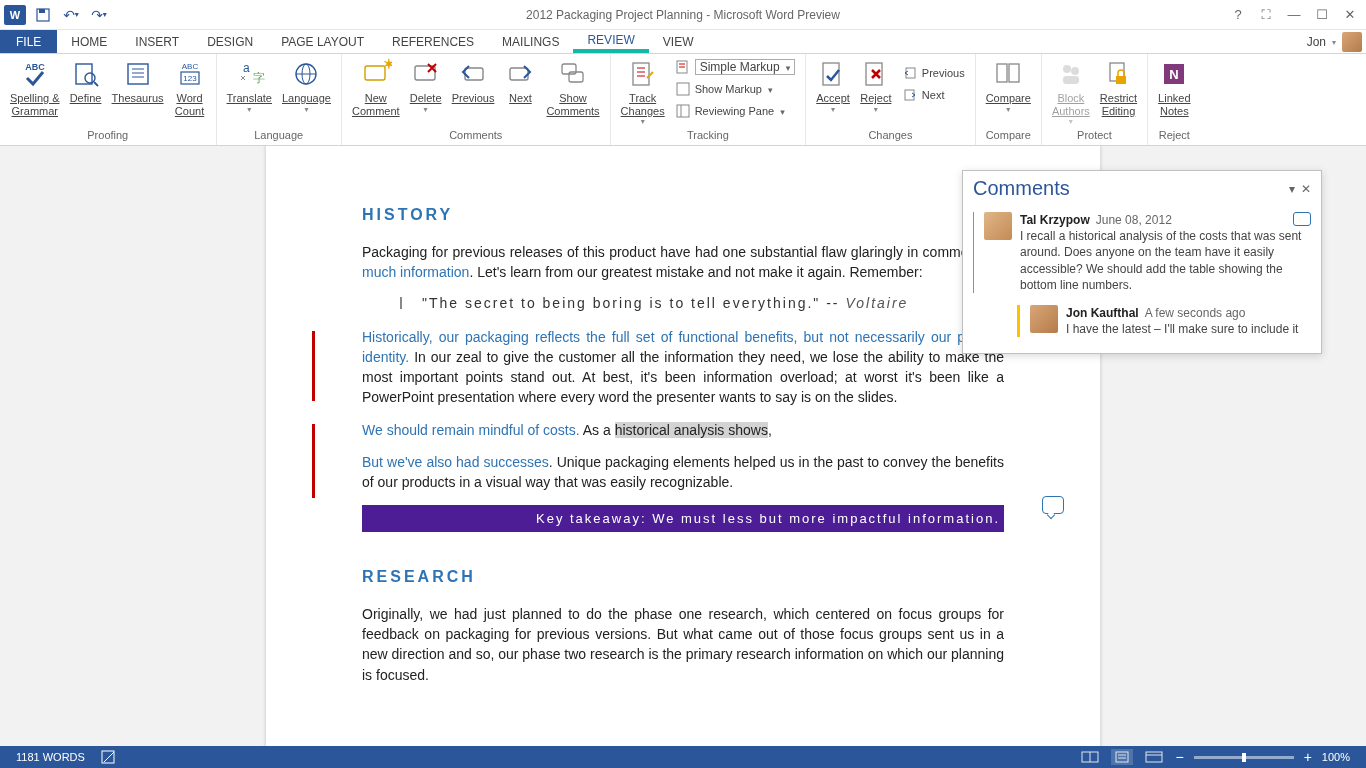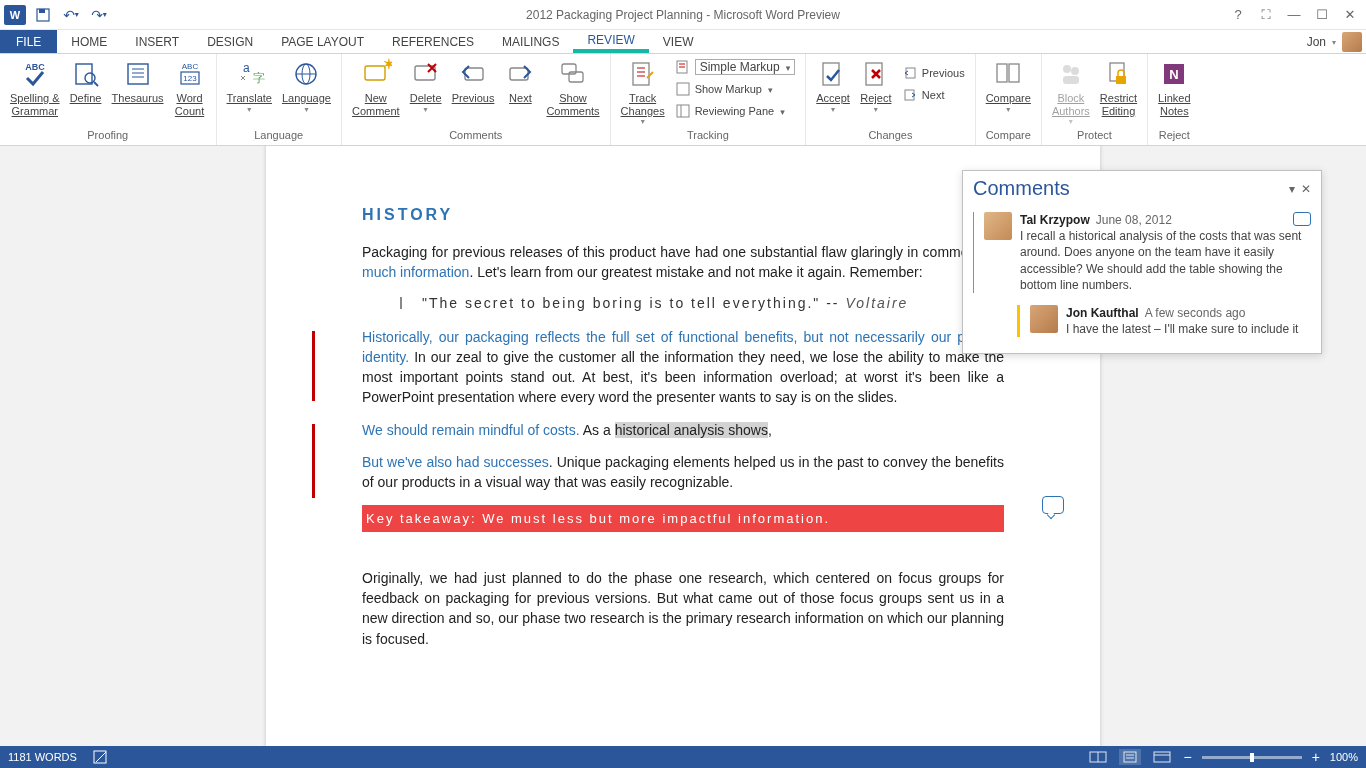--- a/index.html
+++ b/index.html
@@ -43,42 +43,42 @@
 .heading { color: #2e74b5; font-size: 16px; letter-spacing: 3px; margin-top: 70px; margin-bottom: 18px; }
 .para { font-size: 14px; color: #222; line-height: 1.45; text-align: justify; margin-bottom: 12px; }
 .link { color: #2e74b5; }
 .quote-wrap { position: relative; margin: 10px 0 16px 0; }
 .quote-bar-l { position: absolute; left: 38px; top: 2px; bottom: 2px; width: 2px; background: #888; }
 .quote-bar-r { position: absolute; right: -38px; top: 0px; height: 28px; width: 3px; background: #2e74b5; }
 .quote { font-size: 14px; letter-spacing: 2px; color: #333; padding-left: 60px; }
 .quote .auth { font-style: italic; color: #555; }
 .rev-bar { position: absolute; left: -50px; width: 3px; background: #c00000; }
 .hl { background: #d3d3d3; }
-.takeaway { background: #ef4444; color: #fff; text-align: left; letter-spacing: 2px; font-size: 13px; padding: 6px 4px; margin: 8px 0 36px 0; }
+.takeaway { background: #4c1d95; color: #fff; text-align: right; letter-spacing: 2px; font-size: 13px; padding: 6px 4px; margin: 8px 0 24px 0; }
 
 .comment-bubble { position: absolute; right: 36px; top: 360px; width: 22px; height: 18px; border: 1.5px solid #2e74b5; border-radius: 4px; }
 .comment-bubble:after { content: ""; position: absolute; bottom: -5px; left: 5px; width: 5px; height: 5px; border-left: 1.5px solid #2e74b5; border-bottom: 1.5px solid #2e74b5; transform: rotate(-45deg); background: #fff; }
 
 
 .comments-pane { position: absolute; left: 962px; top: 24px; width: 360px; background: #fff; border: 1px solid #c0c0c0; box-shadow: 0 2px 8px rgba(0,0,0,0.15); }
 .comments-pane .hdr { display: flex; align-items: center; padding: 6px 10px 8px 10px; }
 .comments-pane .hdr h3 { color: #2b579a; font-size: 20px; font-weight: normal; }
 .comments-pane .hdr .ctrls { margin-left: auto; display: flex; gap: 6px; color: #666; font-size: 12px; }
 .cmt { display: flex; gap: 8px; padding: 4px 10px 8px 10px; position: relative; }
 .cmt .stripe { width: 3px; background: #70ad47; margin-right: 2px; }
 .cmt .stripe2 { width: 3px; background: #ffc000; margin-right: 2px; }
 .cav { width: 28px; height: 28px; background: linear-gradient(135deg,#e0b787,#c48a56); border-radius: 2px; flex-shrink: 0; }
 .cmt .body { font-size: 12px; color: #444; line-height: 1.35; }
 .cmt .body .name { font-weight: bold; color: #222; }
 .cmt .body .date { color: #666; margin-left: 6px; }
 .reply { margin-left: 44px; }
 .reply-ic { position: absolute; right: 10px; top: 4px; width: 18px; height: 14px; border: 1.2px solid #2e74b5; border-radius: 3px; }
 
 
-.statusbar { position: absolute; bottom: 0; left: 0; right: 0; height: 22px; background: #2b579a; color: #fff; display: flex; align-items: center; font-size: 11px; padding: 0 8px; gap: 16px; }
+.statusbar { position: absolute; bottom: 0; left: 0; right: 0; height: 22px; background: #2b579a; color: #fff; display: flex; align-items: center; font-size: 11px; padding: 0 16px; gap: 16px; }
 .statusbar .right { margin-left: auto; display: flex; align-items: center; gap: 10px; }
 .view-btn { width: 22px; height: 16px; display: flex; align-items: center; justify-content: center; cursor: pointer; opacity: 0.85; }
 .zoom-track { width: 100px; height: 3px; background: rgba(255,255,255,0.5); position: relative; }
 .zoom-thumb { position: absolute; top: -3px; left: 48px; width: 4px; height: 9px; background: #fff; }
 
 svg { display: block; }
 </style>
 </head>
 <body>
 
@@ -427,20 +427,21 @@
     <div style="position:relative">
       <div class="rev-bar" style="top:4px;height:70px"></div>
       <p class="para"><span class="link">Historically, our packaging reflects the full set of functional benefits, but not necessarily our product identity.</span><span> In our zeal to give the customer all the information they need, we lose the ability to make the most important points stand out. At best, it's been information overload; at worst it's been like a PowerPoint presentation where every word the presenter wants to say is on the slides.</span></p>
     </div>
     <div style="position:relative">
       <div class="rev-bar" style="top:4px;height:74px"></div>
       <p class="para" style="text-align:left"><span class="link">We should remain mindful of costs.</span><span> As a </span><span class="hl">historical analysis shows</span><span>,</span></p>
       <p class="para"><span class="link">But we've also had successes</span><span>. Unique packaging elements helped us in the past to convey the benefits of our products in a visual way that was easily recognizable.</span></p>
     </div>
     <div class="takeaway">Key takeaway: We must less but more impactful information.</div>
+    <h2 class="heading" style="margin-top:36px">RESEARCH</h2>
     <p class="para">Originally, we had just planned to do the phase one research, which centered on focus groups for feedback on packaging for previous versions. But what came out of those focus groups sent us in a new direction and so, our phase two research is the primary research information on which our planning is focused.</p>
     <div class="comment-bubble"></div>
   </div>
 
   <div class="comments-pane">
     <div class="hdr">
       <h3>Comments</h3>
       <div class="ctrls">
         <span>▾</span>
         <span>✕</span>

